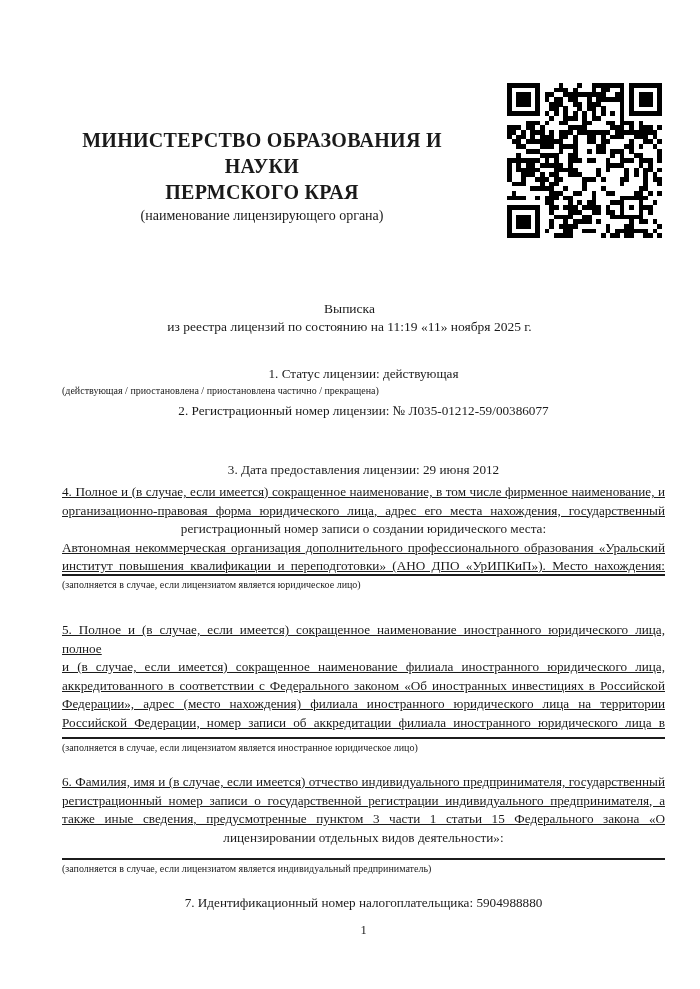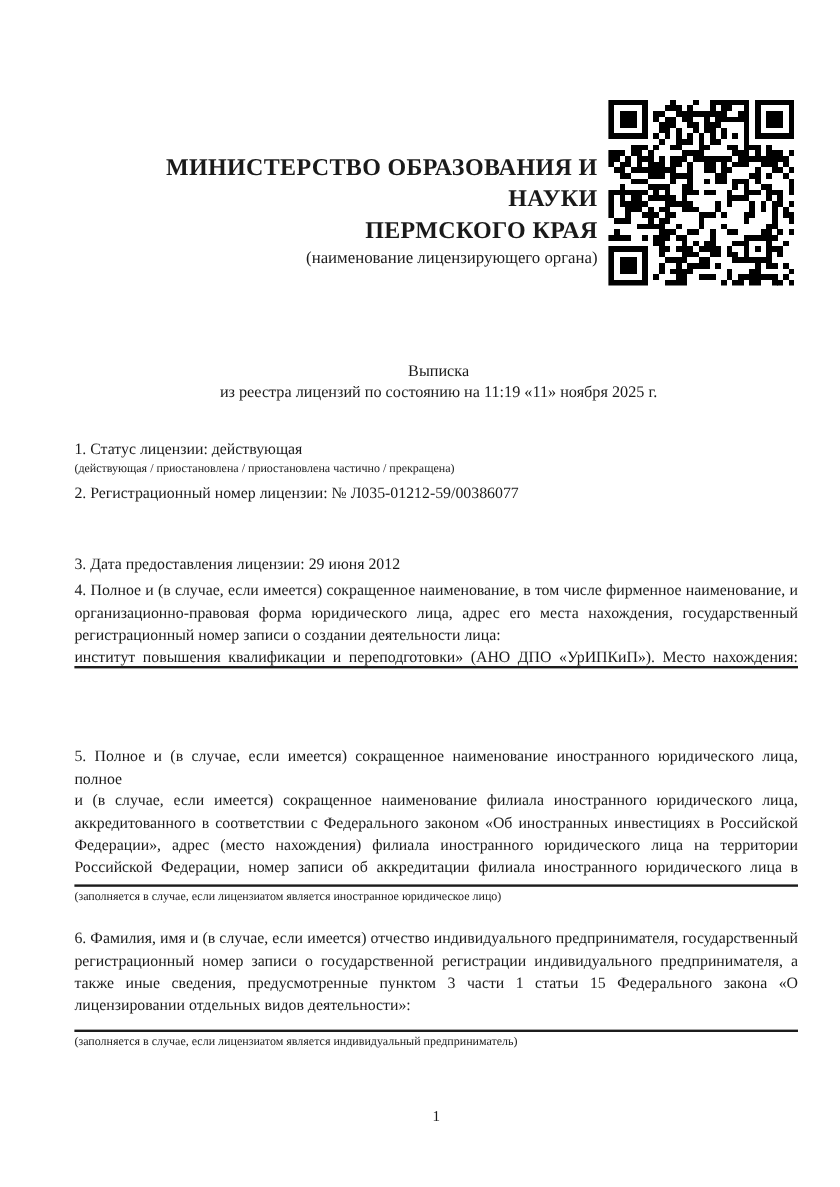--- a/index.html
+++ b/index.html
@@ -6,46 +6,46 @@
   .page{
     position:relative;
     width:700px;height:989px;
     background:#ffffff;
     color:#1a1a1a;
     font-family:"Liberation Serif","DejaVu Serif",serif;
     overflow:hidden;
   }
   
   .ministry{
-    position:absolute;left:62px;top:127px;width:436px;
-    text-align:right;
+    position:absolute;left:44px;top:127px;width:436px;
+    text-align:center;
   }
   .ministry-line{
     font-weight:bold;font-size:20px;line-height:26px;letter-spacing:0.3px;
   }
   .ministry-caption{
     font-weight:normal;font-size:14px;line-height:12px;margin-top:5px;
   }
   
   .qr{position:absolute;left:507px;top:83px;width:155px;height:155px;}
   .qr svg{display:block;}
   
   .doc-title{
-    position:absolute;left:64px;top:300px;width:603px;
+    position:absolute;left:48px;top:300px;width:603px;
     text-align:center;font-size:13.5px;line-height:17.5px;
   }
   
   .item{
     position:absolute;left:62px;width:603px;
     font-size:13.2px;line-height:18.5px;
   }
   .i1{top:365px}.i2{top:402px}.i3{top:461px}
   .i4{top:483px}.i5{top:621px}.i6{top:773px}.i7{top:894px}
-  .tline{text-align:left;}
-  .tline.just{text-align:justify;text-align-last:justify;}
+  .tline{text-align:center;}
+  .tline.just{text-align:justify;text-align-last:justify;text-decoration:underline;}
   .rule{height:0;border-top:2px solid #1c1c1c;}
   .i4 .rule{margin-top:-2px;}
   .i5 .rule{margin-top:5px;}
   .i6 .rule{margin-top:11px;}
   .caption-wrap{
     width:526px;text-align:left;
     font-size:10px;line-height:12px;margin-top:3px;
   }
   .i1 .caption-wrap{margin-top:1px;}
   .page-number{
@@ -630,24 +630,26 @@
   </div>
 
   <div class="item i3">
     <div class="tline">3. Дата предоставления лицензии: 29 июня 2012</div>
   </div>
 
   <div class="item i4">
     <div>
         <div class="tline just">4. Полное и (в случае, если имеется) сокращенное наименование, в том числе фирменное наименование, и</div>
         <div class="tline just">организационно-правовая форма юридического лица, адрес его места нахождения, государственный</div>
-        <div class="tline">регистрационный номер записи о создании деятельности лица:</div>
+        <div class="tline">регистрационный номер записи о создании юридического места:</div>
+        <div class="tline just">Автономная некоммерческая организация дополнительного профессионального образования «Уральский</div>
         <div class="tline just">институт повышения квалификации и переподготовки» (АНО ДПО «УрИПКиП»). Место нахождения:</div>
       </div>
     <div class="rule"></div>
+    <div class="caption-wrap">(заполняется в случае, если лицензиатом является юридическое лицо)</div>
   </div>
 
   <div class="item i5">
     <div>
         <div class="tline just">5. Полное и (в случае, если имеется) сокращенное наименование иностранного юридического лица, полное</div>
         <div class="tline just">и (в случае, если имеется) сокращенное наименование филиала иностранного юридического лица,</div>
         <div class="tline just">аккредитованного в соответствии с Федерального законом «Об иностранных инвестициях в Российской</div>
         <div class="tline just">Федерации», адрес (место нахождения) филиала иностранного юридического лица на территории</div>
         <div class="tline just">Российской Федерации, номер записи об аккредитации филиала иностранного юридического лица в</div>
       </div>
@@ -659,16 +661,19 @@
     <div>
         <div class="tline just">6. Фамилия, имя и (в случае, если имеется) отчество индивидуального предпринимателя, государственный</div>
         <div class="tline just">регистрационный номер записи о государственной регистрации индивидуального предпринимателя, а</div>
         <div class="tline just">также иные сведения, предусмотренные пунктом 3 части 1 статьи 15 Федерального закона «О</div>
         <div class="tline">лицензировании отдельных видов деятельности»:</div>
       </div>
     <div class="rule"></div>
     <div class="caption-wrap">(заполняется в случае, если лицензиатом является индивидуальный предприниматель)</div>
   </div>
 
+  <div class="item i7">
+    <div class="tline">7. Идентификационный номер налогоплательщика: 5904988880</div>
+  </div>
 
   <div class="page-number">1</div>
 
 </div>
 
 </body></html>

